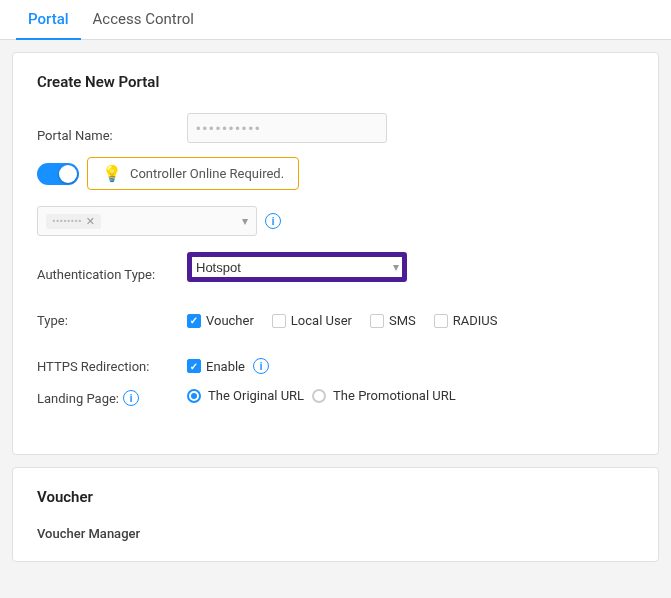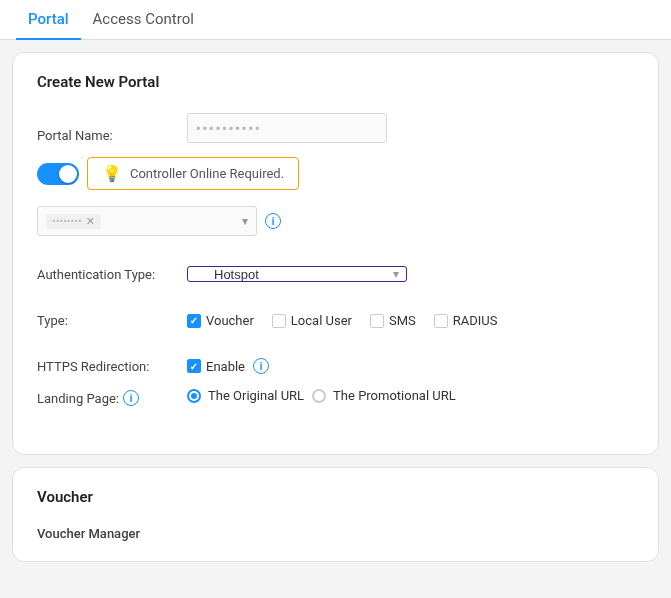--- a/index.html
+++ b/index.html
@@ -30,21 +30,21 @@
     .tab.active {
       color: #1890ff;
       border-bottom: 2px solid #1890ff;
       font-weight: 500;
     }
 
     
     .section {
       background: #fff;
       border: 1px solid #e0e0e0;
-      border-radius: 12px;
+      border-radius: 4px;
       margin: 12px;
       padding: 20px 24px;
     }
 
     .section-title {
       font-size: 15px;
       font-weight: 600;
       color: #222;
       margin-bottom: 20px;
     }
@@ -121,25 +121,25 @@
       font-size: 16px;
     }
 
     
     .select-wrap {
       position: relative;
       display: inline-flex;
       align-items: center;
     }
     .select-input {
-      height: 16px;
+      height: 30px;
       min-width: 220px;
-      border: 1px solid #4c1d95;
+      border: 5px solid #4c1d95;
       border-radius: 3px;
-      padding: 0 30px 0 26px;
+      padding: 0 30px 0 4px;
       font-size: 13px;
       appearance: none;
       background: #fff;
       cursor: pointer;
       color: #333;
     }
     .select-caret {
       position: absolute;
       right: 8px;
       pointer-events: none;

